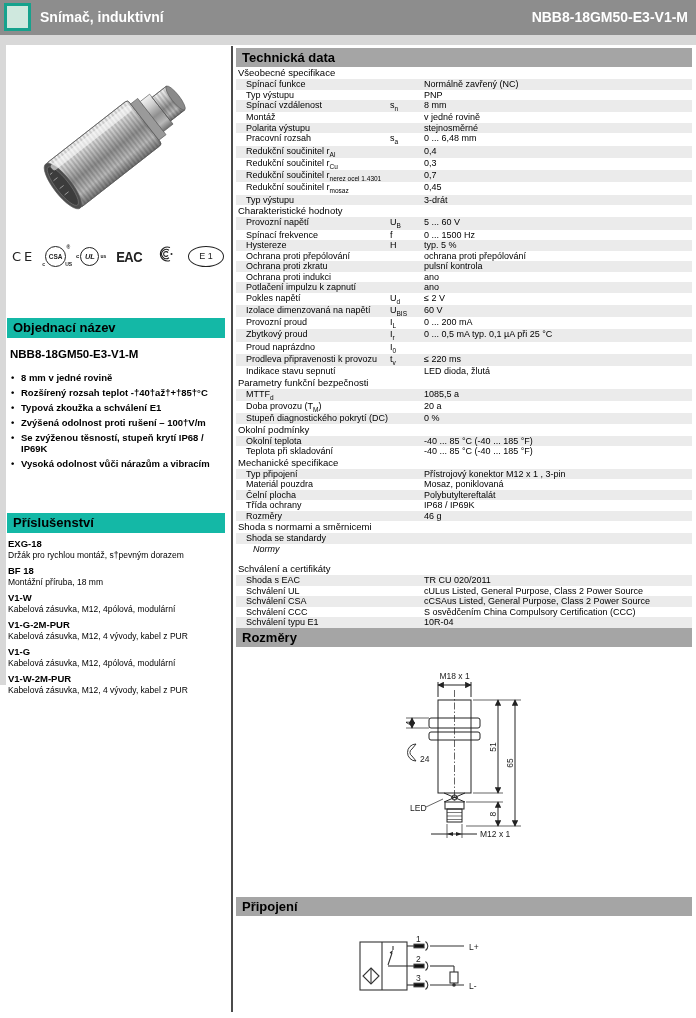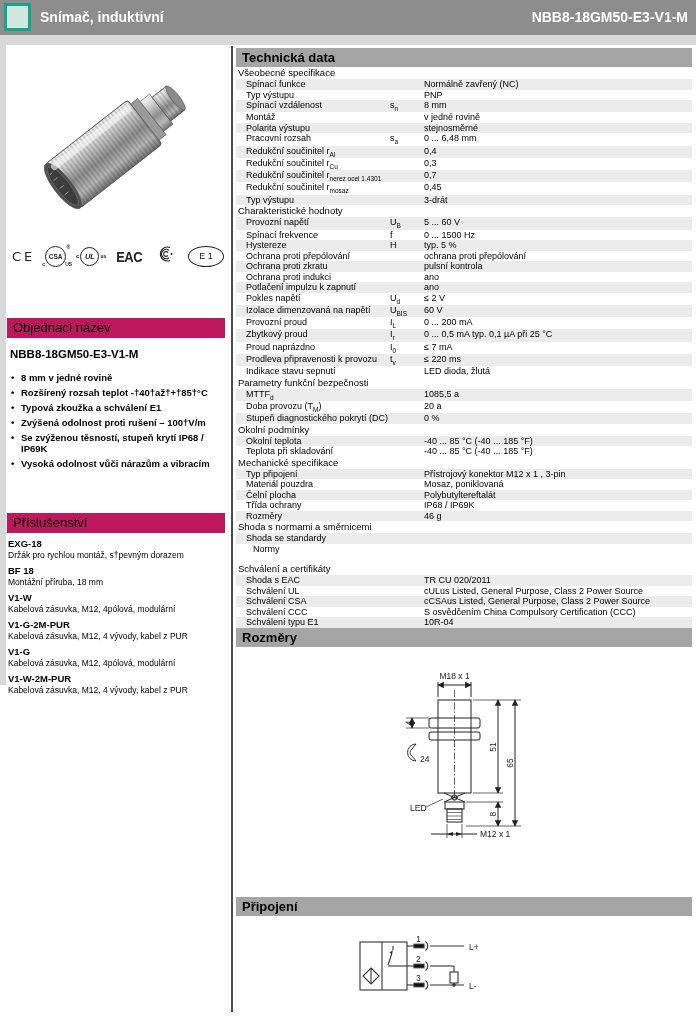--- a/index.html
+++ b/index.html
@@ -30,40 +30,40 @@
   .csa-us { position:absolute; right:-7px; bottom:-1px; font-size:5px; }
   .csa-r  { position:absolute; right:-5px; top:-3px; font-size:5px; }
   .ulwrap { display:flex; align-items:center; gap:1px; }
   .ul-c  { font-size:6px; font-weight:bold; }
   .ul-circle { width:19px; height:19px; font-size:7.5px; font-weight:bold; font-style:italic; }
   .ul-us { font-size:5px; font-weight:bold; }
   .eac-txt { font-size:13px; font-weight:bold; letter-spacing:-0.5px; transform:scaleY(1.15); display:inline-block; }
   .e1 { width:36px; height:21px; border:1.2px solid #222; border-radius:50%;
         display:flex; align-items:center; justify-content:center; font-size:9px; }
 
-  .section-bar { background:#be185d; color:#000; font-weight:normal; font-size:13px;
+  .section-bar { background:#14b8a6; color:#000; font-weight:bold; font-size:13px;
                  height:20px; line-height:20px; padding-left:6px; }
   .ordering { position:absolute; left:7px; top:318px; width:218px; }
   .product-name { font-weight:bold; font-size:11.5px; margin:10px 0 12px 3px; }
   .bullets { list-style:none; width:206px; }
   .bullets li { display:flex; font-weight:bold; font-size:9.5px; line-height:11px; margin-bottom:4px; }
   .bullets li .dot { width:14px; flex:0 0 14px; padding-left:4px; }
   .accessories { position:absolute; left:7px; top:513px; width:218px; }
   .acc-code { font-weight:bold; font-size:9.5px; margin:5px 0 1px 1px; }
   .acc-desc { font-size:8.5px; margin-left:1px; }
 
   
   .tech { position:absolute; left:236px; top:48px; width:456px; }
   .tech-bar { background:#a5a5a5; font-weight:bold; font-size:13px; height:19px; line-height:19px; padding-left:6px; }
   .sec-header { font-weight:normal; font-size:9.5px; line-height:12px; padding-left:2px; }
   .gap { height:9px; }
   .row { display:flex; font-size:9px; line-height:10.5px; }
   .row.shade { background:#ebebeb; }
   .row .lbl { margin-left:10px; width:144px; flex:0 0 144px; white-space:nowrap; }
-  .row.ind2 .lbl { margin-left:17px; width:137px; flex:0 0 137px; }
+  .row.ind2 .lbl { margin-left:17px; width:137px; flex:0 0 137px;font-style:italic; }
   .row .sym { width:34px; flex:0 0 34px; }
   .row .val { flex:1; }
   sub { font-size:6.5px; line-height:1; }
 
   
   .dims { position:absolute; left:236px; top:628px; width:456px; }
   .conn { position:absolute; left:236px; top:897px; width:456px; }
   .dims-svg { position:absolute; left:140px; top:40px; }
   .conn-svg { position:absolute; left:110px; top:35px; }
   svg text { font-family:"Liberation Sans",sans-serif; font-size:8.5px; fill:#222; }
@@ -297,21 +297,20 @@
         <span class="val">0 ... 200 mA</span>
       </div>
       <div class="row shade">
         <span class="lbl">Zbytkový proud</span>
         <span class="sym">I<sub>r</sub></span>
         <span class="val">0 ... 0,5 mA typ. 0,1 µA při 25 °C</span>
       </div>
       <div class="row">
         <span class="lbl">Proud naprázdno</span>
         <span class="sym">I<sub>0</sub></span>
-        <span class="val">≤ 7 mA</span>
       </div>
       <div class="row shade">
         <span class="lbl">Prodleva připravenosti k provozu</span>
         <span class="sym">t<sub>v</sub></span>
         <span class="val">≤ 220 ms</span>
       </div>
       <div class="row">
         <span class="lbl">Indikace stavu sepnutí</span>
         <span class="sym"></span>
         <span class="val">LED dioda, žlutá</span>

